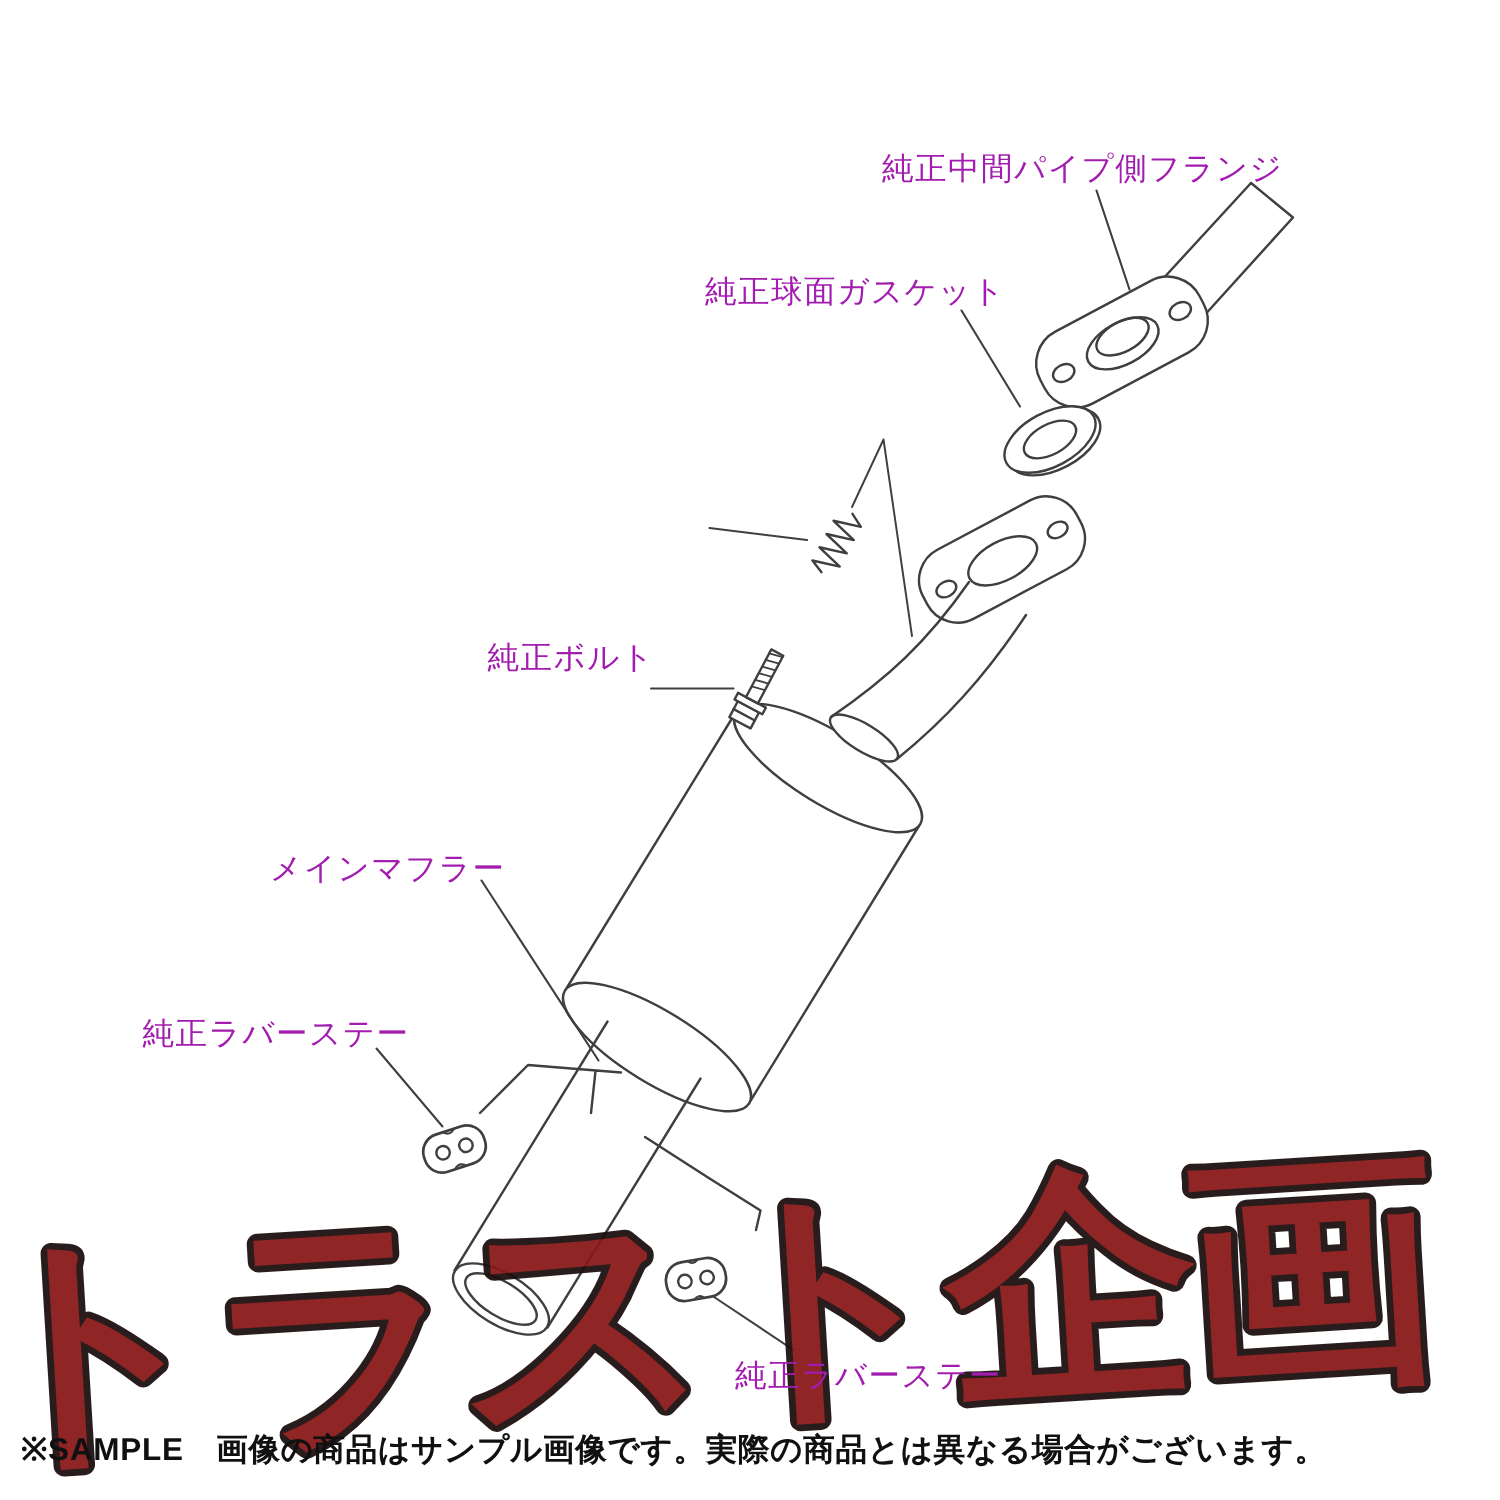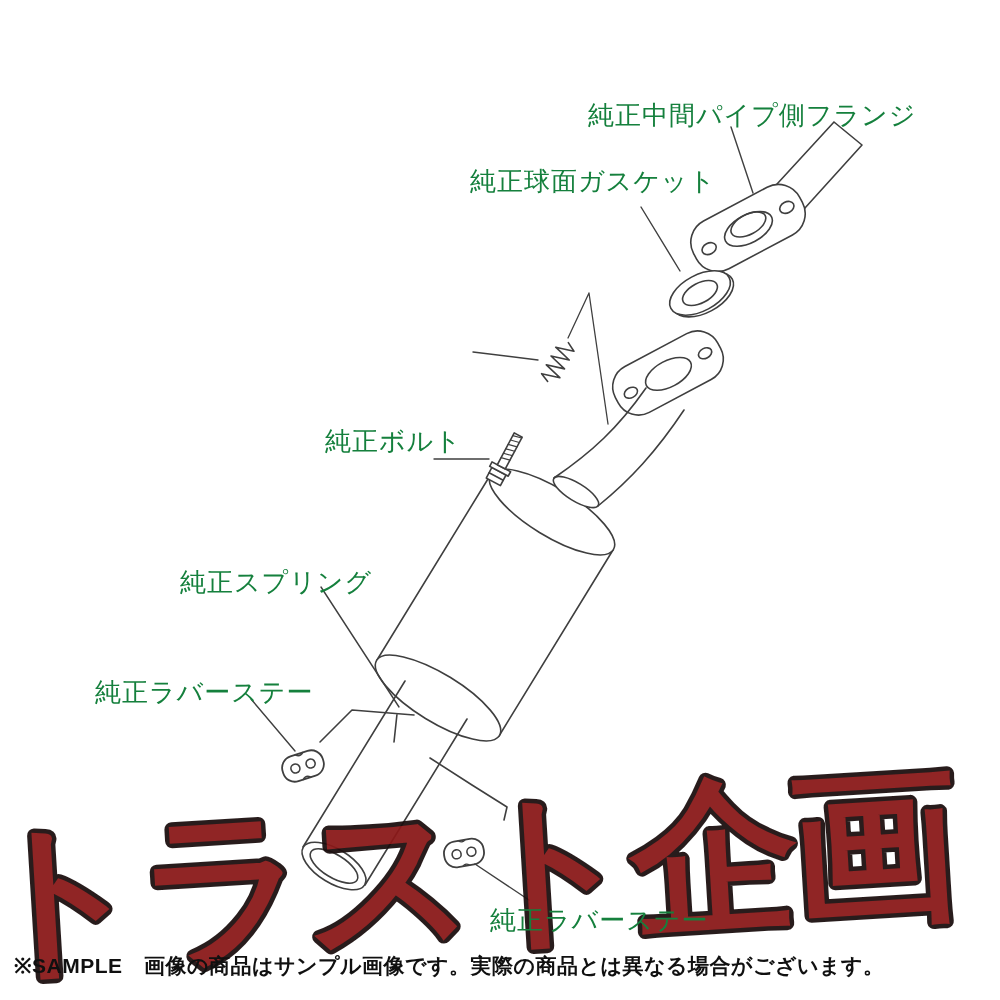--- a/index.html
+++ b/index.html
@@ -4,21 +4,21 @@
 <style>
   * { margin:0; padding:0; box-sizing:border-box; }
   html,body { background:#fff; }
   .canvas {
     position:relative; width:1000px; height:1000px; background:#ffffff;
     overflow:hidden; font-family:"Liberation Sans", sans-serif;
   }
   .art { position:absolute; left:0; top:0; z-index:1; }
   .wm  { position:absolute; left:0; top:738px; width:1000px; height:262px; z-index:2; opacity:.94; }
   .lbl {
-    position:absolute; z-index:3; font-size:26px; color:#15803d;
+    position:absolute; z-index:3; font-size:21px; color:#a21caf;
     letter-spacing:1px; white-space:nowrap;
   }
   .footer {
     position:absolute; left:14px; top:951px; z-index:4;
     font-size:21px; color:#101010; white-space:nowrap; letter-spacing:.5px;font-weight:bold;
   }
 </style>
 </head>
 <body>
 
@@ -117,21 +117,21 @@
         <path d="M 529,900 L 475,864"></path>
       </g>
     </g>
   </svg>
 
   <svg class="wm" viewBox="0 0 1000 262">
     <text x="-25" y="192" font-size="168" font-weight="900" font-family="DejaVu Serif, serif" letter-spacing="-8" paint-order="stroke" stroke-width="9" stroke-linejoin="round" stroke="#1b0e0e" transform="rotate(-3.5 470 130)" fill="#8a1818">トラスト企画</text>
   </svg>
 
   <div class="lbl" style="left:588px; top:98px">純正中間パイプ側フランジ</div>
-  <div class="lbl" style="left:470px; top:164px">純正球面ガスケット</div>
+  <div class="lbl" style="left:470px; top:180px">純正球面ガスケット</div>
   <div class="lbl" style="left:325px; top:424px">純正ボルト</div>
-  <div class="lbl" style="left:180px; top:565px">純正スプリング</div>
+  <div class="lbl" style="left:180px; top:565px">メインマフラー</div>
   <div class="lbl" style="left:95px;  top:675px">純正ラバーステー</div>
   <div class="lbl" style="left:490px; top:903px">純正ラバーステー</div>
 
   <div class="footer">※SAMPLE　画像の商品はサンプル画像です。実際の商品とは異なる場合がございます。</div>
 
 </div>
 
 </body></html>

